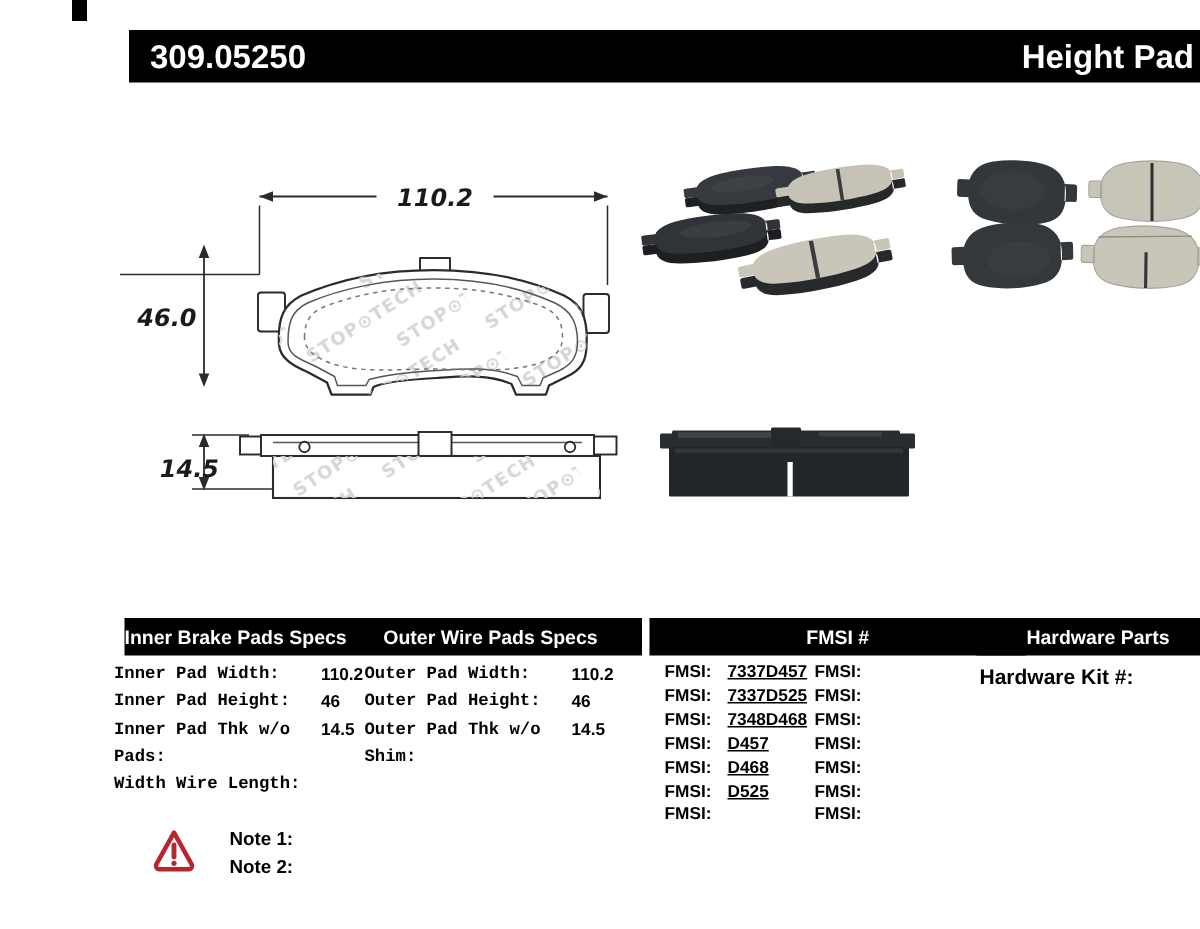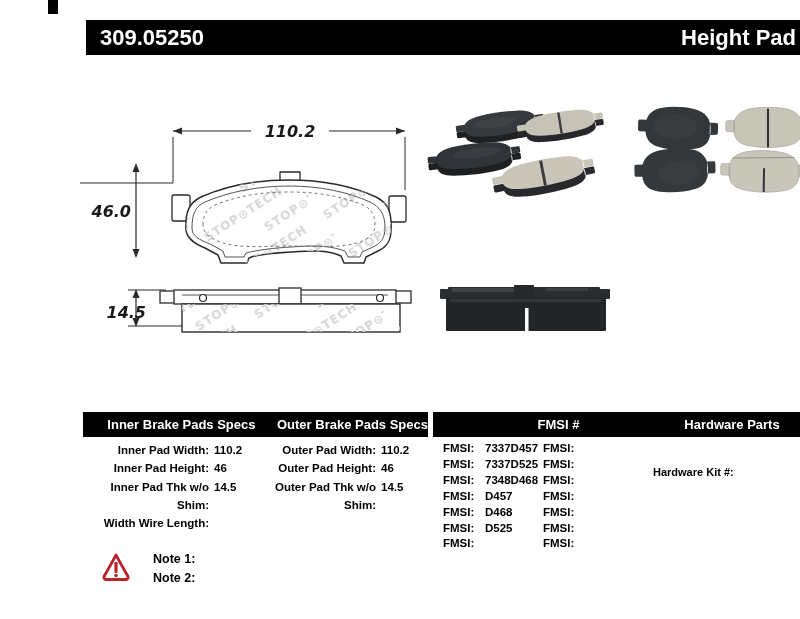--- a/index.html
+++ b/index.html
@@ -12,38 +12,38 @@
 
   
   #header-bar{left:38px;top:20px;width:724px;height:35px;background:#000;color:#fff;
               display:flex;align-items:center;justify-content:space-between;
               font-weight:bold;font-size:22px;padding:0 14px;box-sizing:border-box;}
 
   
   .hdr{background:#000;color:#fff;font-weight:bold;font-size:13px;height:25px;
        display:flex;align-items:center;justify-content:center;}
   #specs-bar{left:35px;top:412px;width:345px;}
-  #specs-bar .half{width:50%;text-align:right;}
+  #specs-bar .half{width:50%;text-align:left;}
   #fmsi-bar{left:385px;top:412px;width:251px;}
   #related-bar{left:603px;top:412px;width:162px;}
 
   
   .specrows{font-size:11.5px;font-weight:bold;line-height:18.3px;}
   .specrow{display:flex;}
-  .speclabel{width:133px;text-align:right;}
+  .speclabel{width:133px;text-align:left;font-family:Liberation Mono, monospace;}
   .specval{padding-left:5px;text-align:left;}
   #inner-specs{left:28px;top:441px;}
   #outer-specs{left:195px;top:441px;}
   .fmsirows{font-size:11.5px;font-weight:bold;line-height:15.9px;}
   .fmsirow{display:flex;}
   .fmsilabel{width:36px;text-align:left;}
-  .fmsival{padding-left:6px;}
+  .fmsival{padding-left:6px;text-decoration:underline;}
   #fmsi-left{left:395px;top:441px;}
   #fmsi-right{left:495px;top:441px;}
-  #related-specs{left:605px;top:464px;font-size:11px;font-weight:bold;line-height:16px;}
+  #related-specs{left:605px;top:443px;font-size:14px;font-weight:bold;line-height:16px;}
 
   
   #warning-icon{left:53px;top:552px;width:30px;height:30px;}
   #notes{left:105px;top:550px;font-size:12.5px;font-weight:bold;line-height:19px;}
 
   svg text.dim{font-family:"DejaVu Sans",sans-serif;font-weight:bold;font-style:italic;
                font-size:16px;fill:#1a1a1a;}
   svg text.wmtext{font-family:"DejaVu Sans",sans-serif;font-weight:bold;font-size:12px;
                   fill:#d5d5d5;letter-spacing:1px;}
 </style>
@@ -189,36 +189,36 @@
       <rect x="498" y="288" width="42" height="3" fill="#3a3e42"></rect>
       <rect x="466" y="285" width="20" height="14" rx="1" fill="#26292c"></rect>
       <rect x="398" y="298" width="160" height="33" rx="1" fill="#232629"></rect>
       <rect x="477" y="308" width="3.5" height="23" fill="#ffffff"></rect>
       <rect x="402" y="299" width="152" height="3" fill="#32363a"></rect>
     </g>
   </svg>
 
   <div class="abs hdr" id="specs-bar">
     <div class="half">Inner Brake Pads Specs</div>
-    <div class="half">Outer Brake Pads Specs</div>
+    <div class="half">Outer Wire Pads Specs</div>
   </div>
   <div class="abs hdr" id="fmsi-bar">FMSI #</div>
   <div class="abs hdr" id="related-bar">Hardware Parts</div>
 
   <div class="abs specrows" id="inner-specs">
     <div class="specrow">
       <span class="speclabel">Inner Pad Width:</span>
       <span class="specval">110.2</span>
     </div>
     <div class="specrow">
       <span class="speclabel">Inner Pad Height:</span>
       <span class="specval">46</span>
     </div>
     <div class="specrow">
-      <span class="speclabel">Inner Pad Thk w/o Shim:</span>
+      <span class="speclabel">Inner Pad Thk w/o Pads:</span>
       <span class="specval">14.5</span>
     </div>
     <div class="specrow">
       <span class="speclabel">Width Wire Length:</span>
       <span class="specval"></span>
     </div>
   </div>
 
   <div class="abs specrows" id="outer-specs">
     <div class="specrow">

